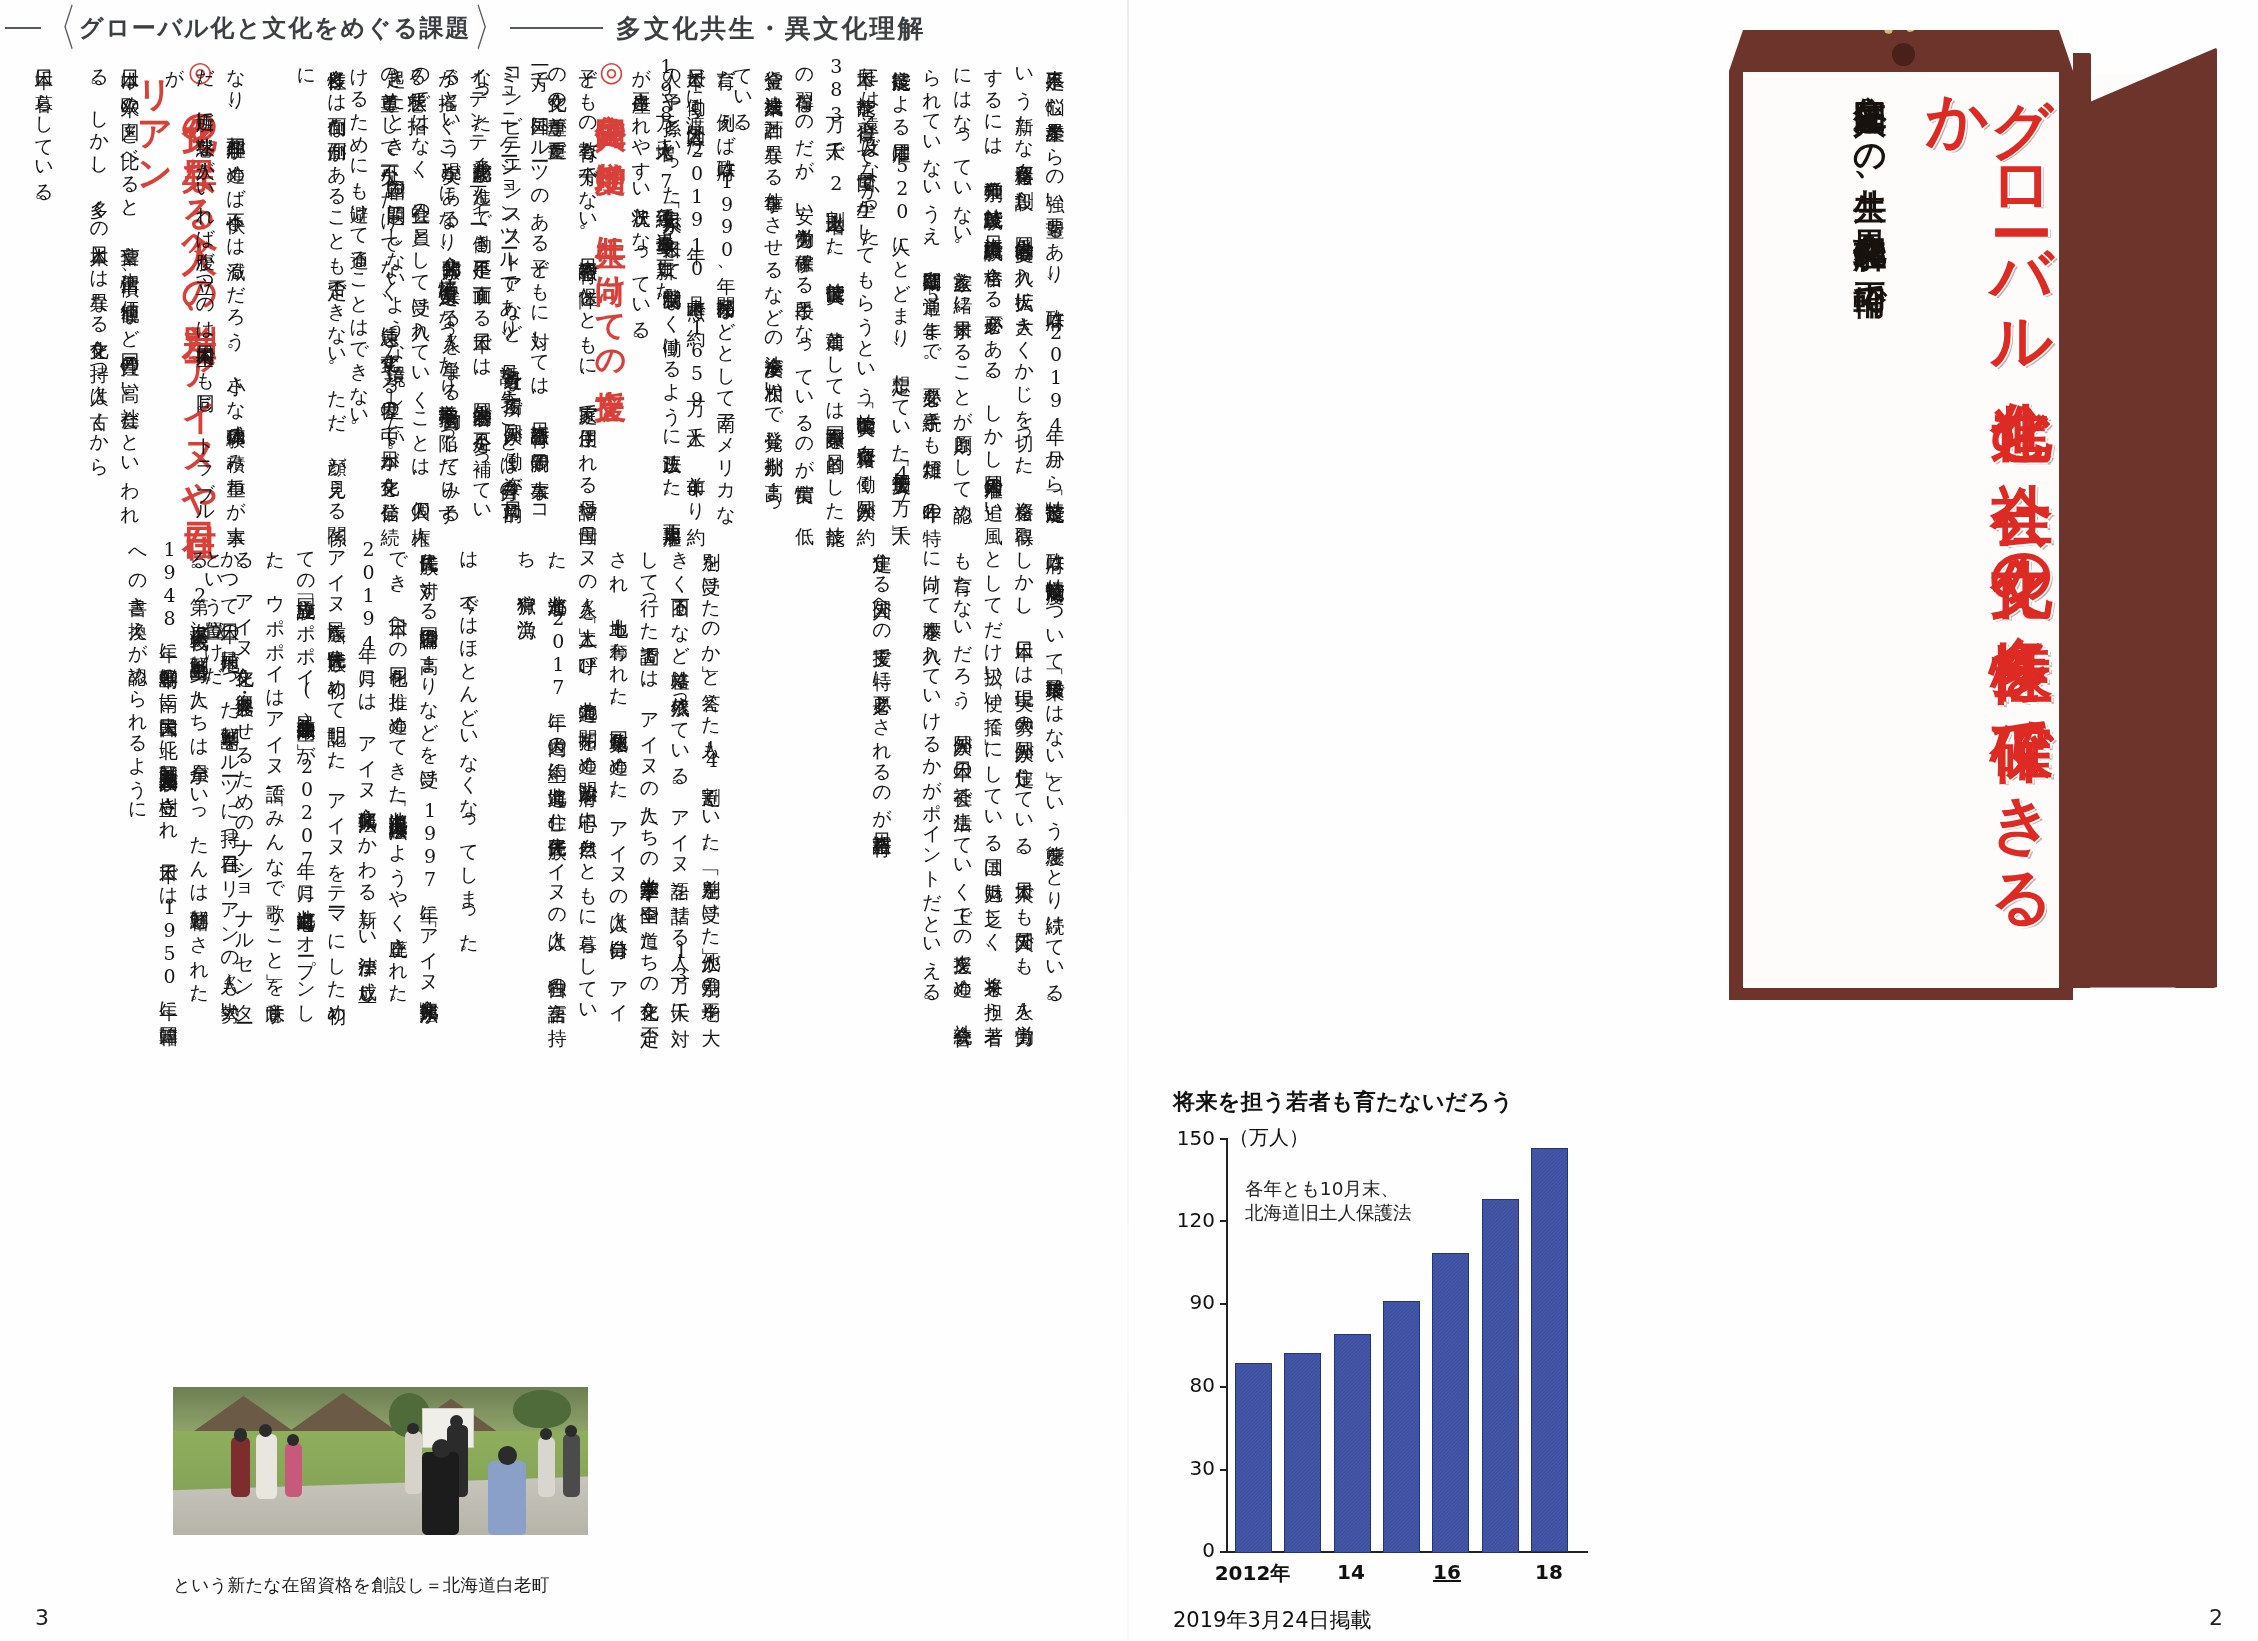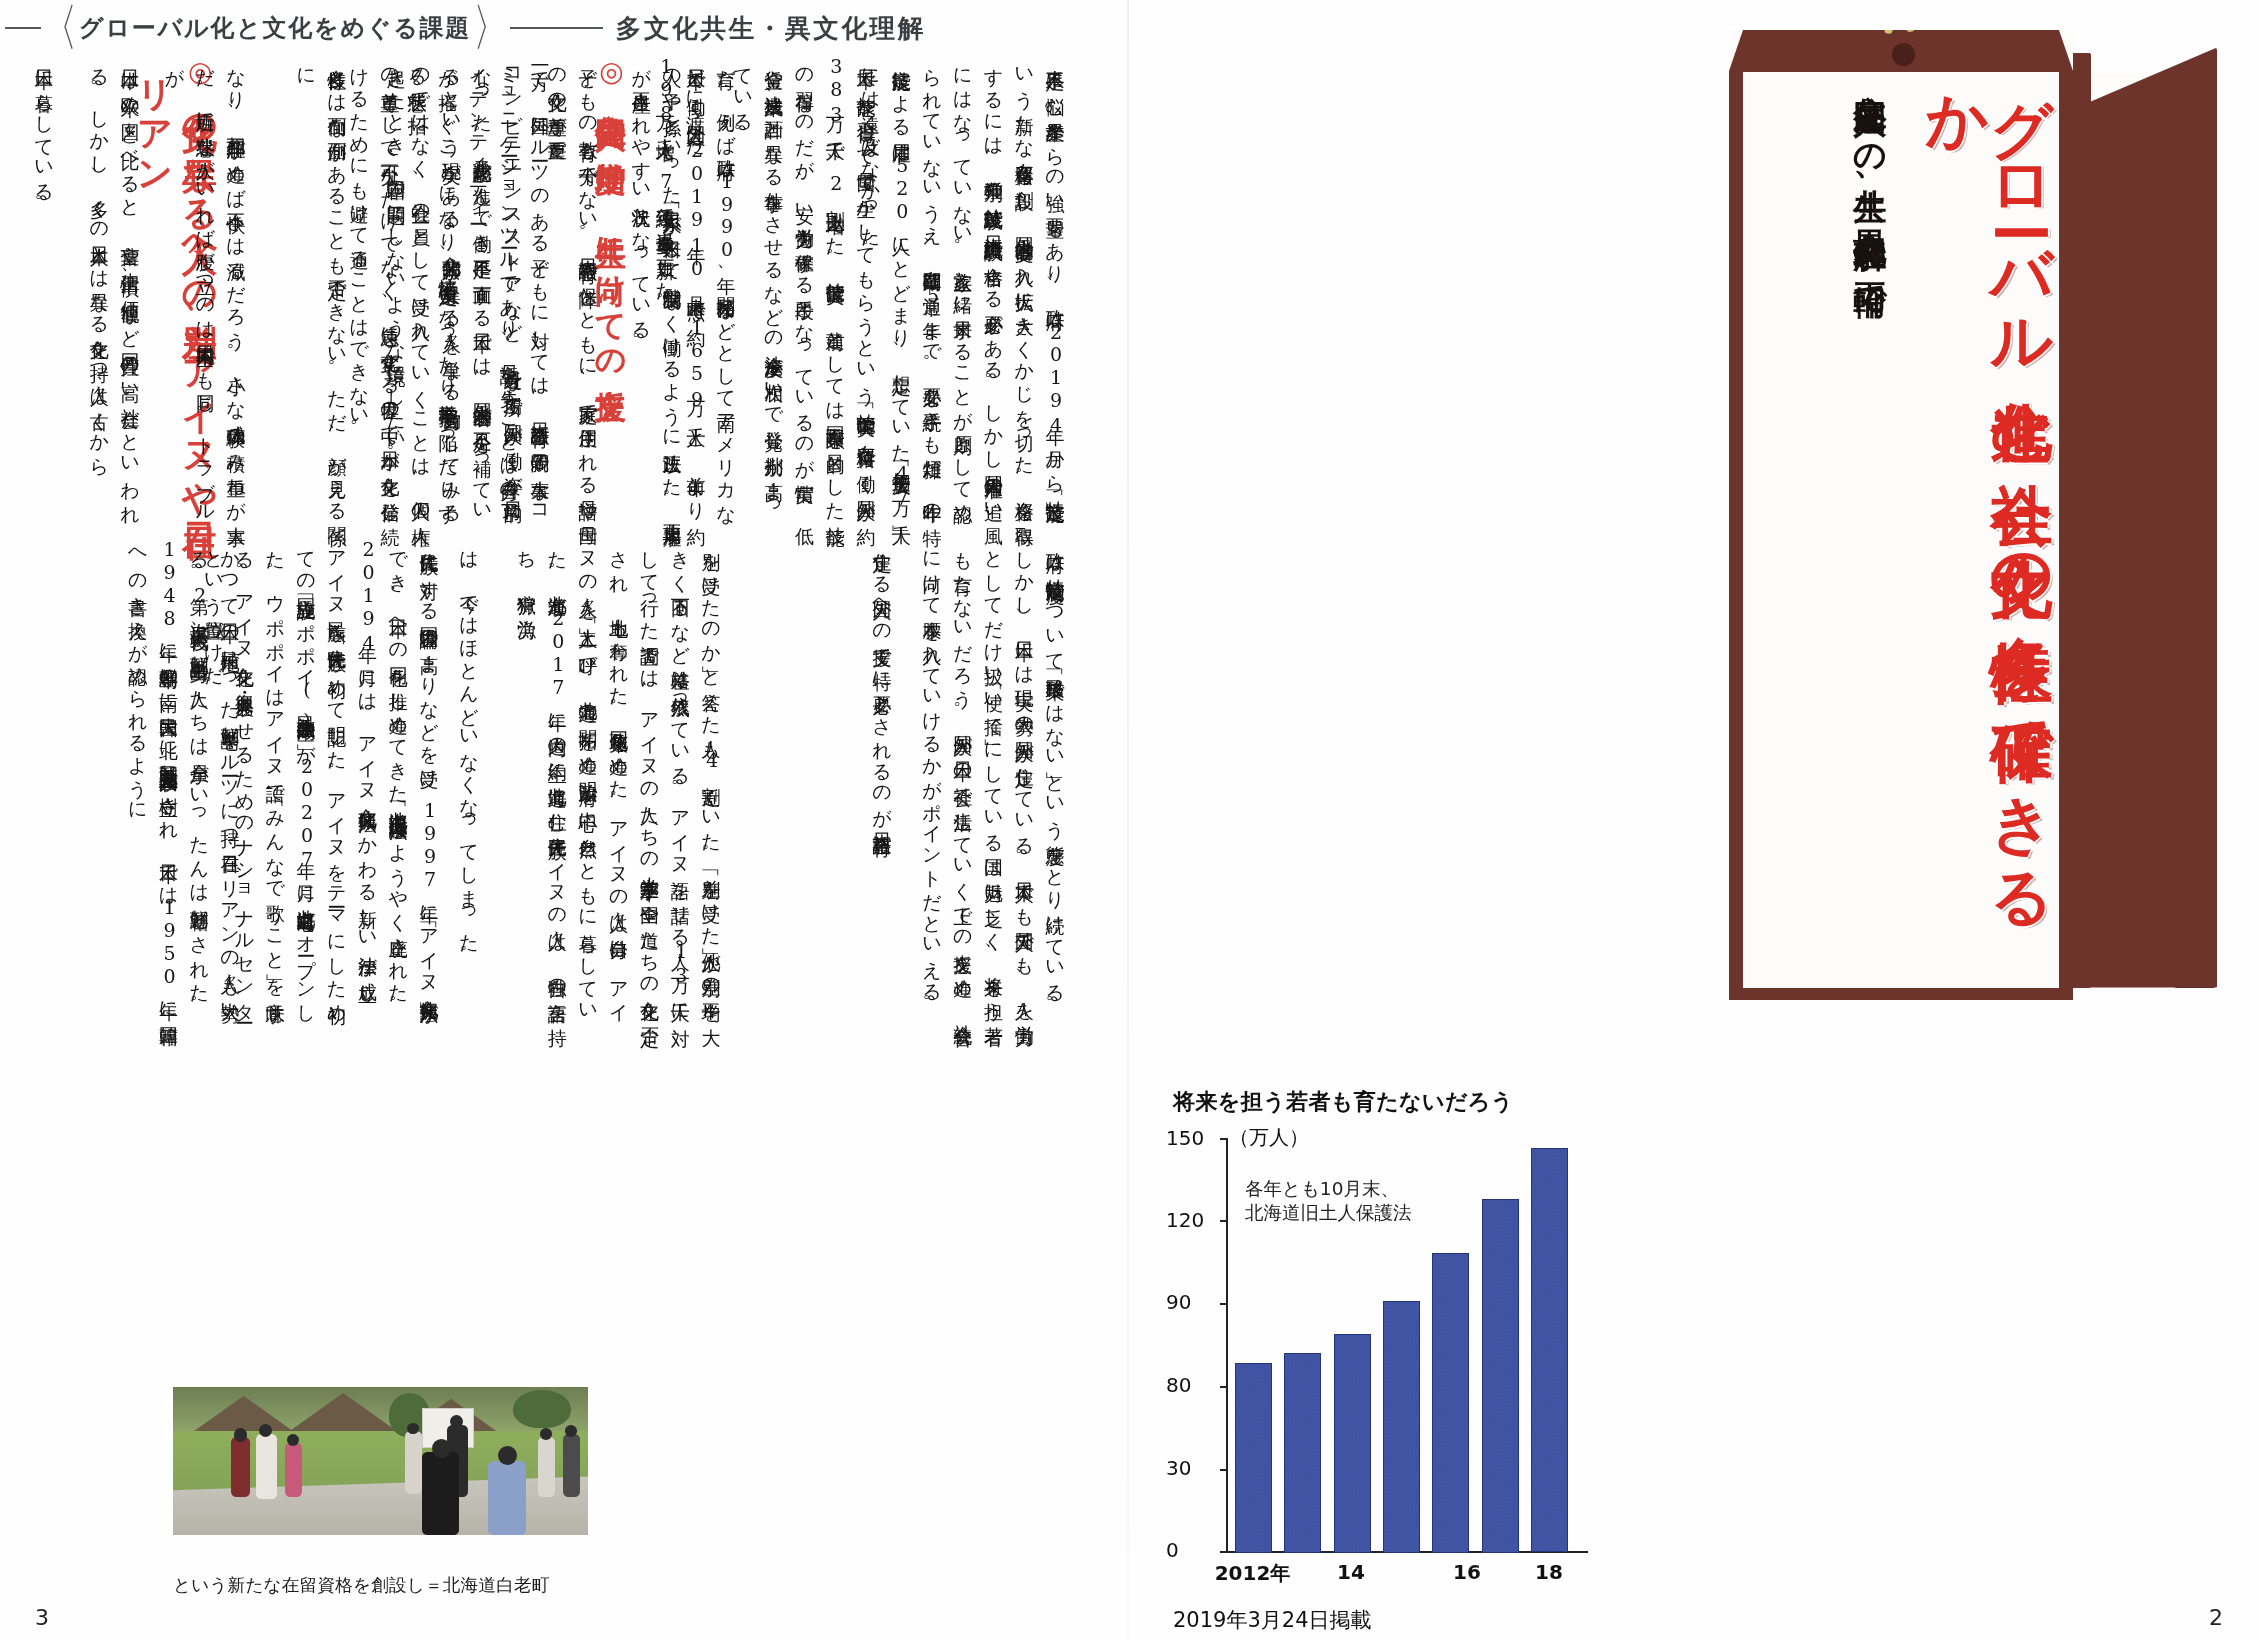--- a/index.html
+++ b/index.html
@@ -77,21 +77,21 @@
 
   
   .chart-title{position:absolute;
     font-family:"DejaVu Sans","Liberation Sans",sans-serif;
     font-weight:700;font-size:22px;letter-spacing:0.4px;color:#121212;}
   .chart-box{position:absolute;}
   .axis-line{position:absolute;background:#222;}
   .tick{position:absolute;width:8px;height:1.8px;background:#222;}
   .ylab{position:absolute;
     font-family:"DejaVu Sans","Liberation Sans",sans-serif;
-    font-size:20px;color:#111;width:49px;}
+    font-size:20px;color:#111;text-align:right;width:49px;}
   .unit{position:absolute;font-family:"DejaVu Sans","Liberation Sans",sans-serif;
     font-size:20px;color:#111;}
   .note{position:absolute;font-family:"DejaVu Sans","Liberation Sans",sans-serif;
     font-size:18.5px;line-height:1.32;color:#222;}
   .bar{position:absolute;background:#3b4ea0;
     background-image:linear-gradient(135deg,rgba(255,255,255,.06) 25%,transparent 25%,transparent 50%,rgba(255,255,255,.06) 50%,rgba(255,255,255,.06) 75%,transparent 75%);
     background-size:3.5px 3.5px;border:0.9px solid #24347a;}
   .xlab{position:absolute;font-family:"DejaVu Sans","Liberation Sans",sans-serif;
     font-weight:700;font-size:20px;color:#111;text-align:center;}
   .source{position:absolute;font-family:"DejaVu Sans","Liberation Sans",sans-serif;
@@ -216,21 +216,21 @@
     <div class="bar" style="left:62px;width:35px;top:234px;height:188px;"></div>
     <div class="bar" style="left:111px;width:35px;top:224px;height:198px;"></div>
     <div class="bar" style="left:161px;width:35px;top:205px;height:217px;"></div>
     <div class="bar" style="left:210px;width:35px;top:172px;height:250px;"></div>
     <div class="bar" style="left:259px;width:35px;top:124px;height:298px;"></div>
     <div class="bar" style="left:309px;width:35px;top:70px;height:352px;"></div>
     <div class="bar" style="left:358px;width:35px;top:19.4px;height:402px;"></div>
 
     <div class="xlab" style="left:25px;top:431px;width:109px;">2012年</div>
     <div class="xlab" style="left:150px;top:431px;width:56px;">14</div>
-    <div class="xlab" style="left:266px;top:431px;width:56px;">16</div>
+    <div class="xlab" style="left:246px;top:431px;width:56px;text-decoration:underline;">16</div>
     <div class="xlab" style="left:348px;top:431px;width:56px;">18</div>
   </div>
 
   <div class="source" style="left:1173px;top:1606px;">2019年3月24日掲載</div>
 
   <div class="vcol vtext" style="left:30px;top:55px;height:459px;width:30px;">日本に暮らしている。</div>
   <div class="vcol vtext" style="left:67px;top:55px;height:459px;width:79px;">日本は欧米の国々と比べると、言葉や生活習慣、価値観など同質性の高い社会だといわれる。しかし、多くの日本人とは異なる文化を持つ人々は古くから</div>
 
   <div class="redhead big" style="position:absolute;left:132px;top:55px;height:494px;">
     <span class="circ">◎</span><span>文化の異なる人々への差別、アイヌや在日コリアン</span>

